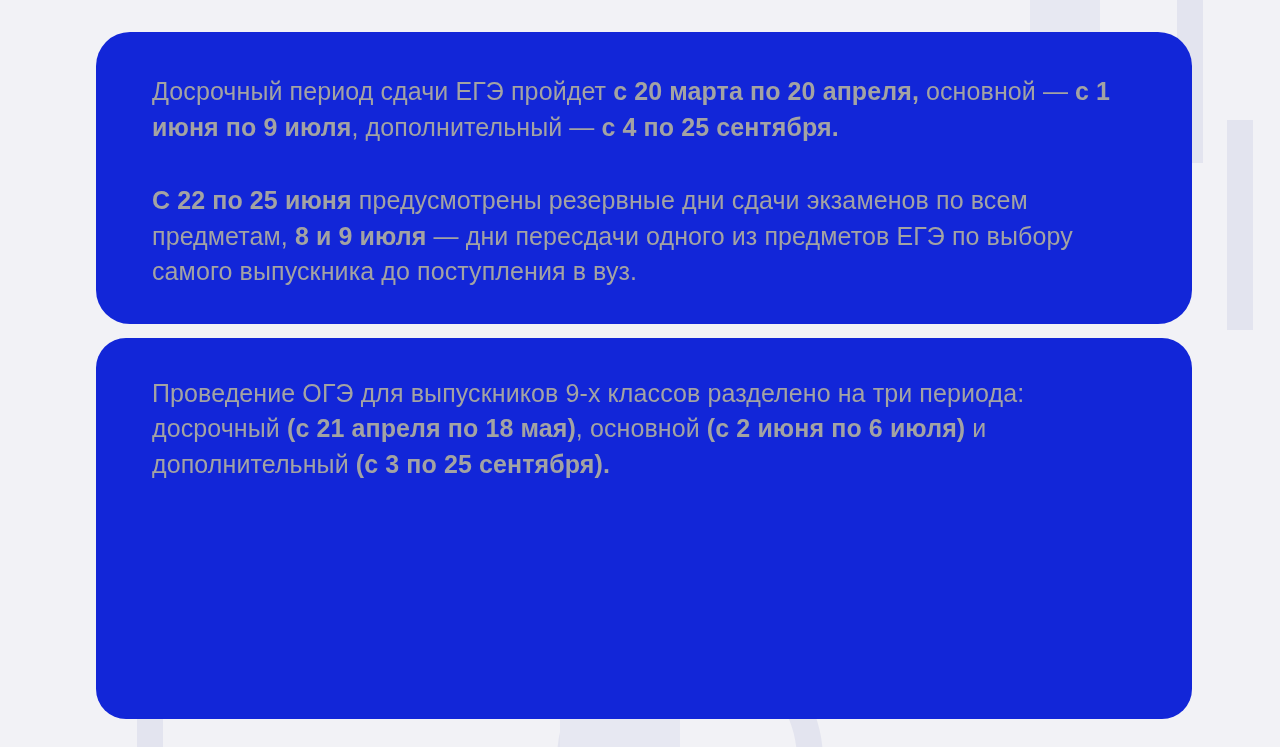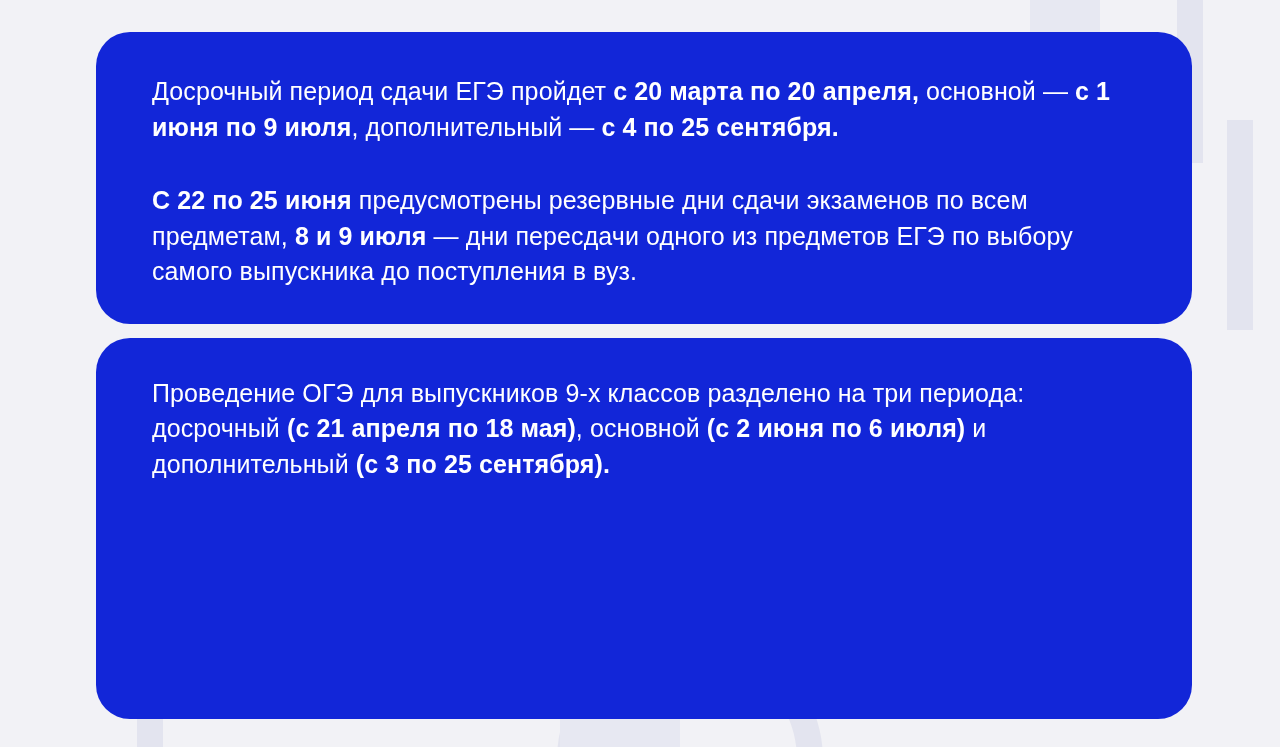--- a/index.html
+++ b/index.html
@@ -35,32 +35,33 @@
     box-sizing: border-box;
     padding: 32px 88px 28px 96px;
     display: flex;
     flex-direction: column;
     gap: 14px;
     z-index: 2;
   }
 
   .card {
     background: #1226d8;
-    color: #ffffff;
+    color: #a3a3a3;
     border-radius: 34px;
     box-sizing: border-box;
     padding: 40px 56px 38px 56px;
   }
   .card--first {
     padding-top: 42px;
     padding-bottom: 34px;
   }
   .card--second {
     flex: 1 1 auto;
     padding-top: 38px;
+    border-radius: 30px;
   }
 
   .para {
     font-size: 25px;
     line-height: 1.42;
     letter-spacing: 0.1px;
     margin: 0;
   }
   .para + .para {
     margin-top: 38px;

